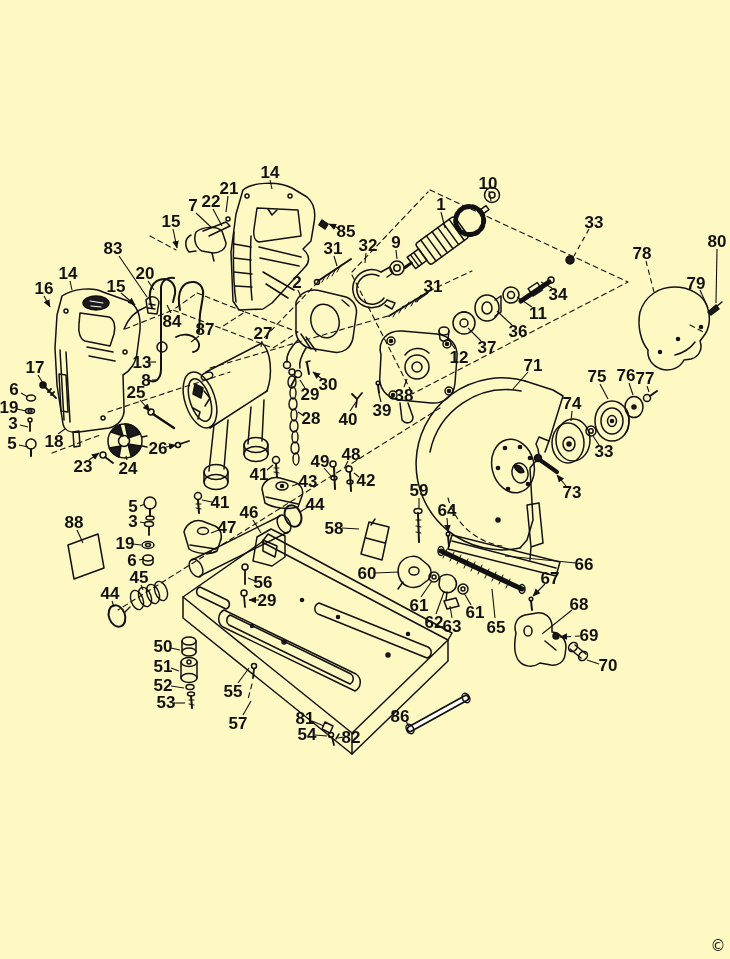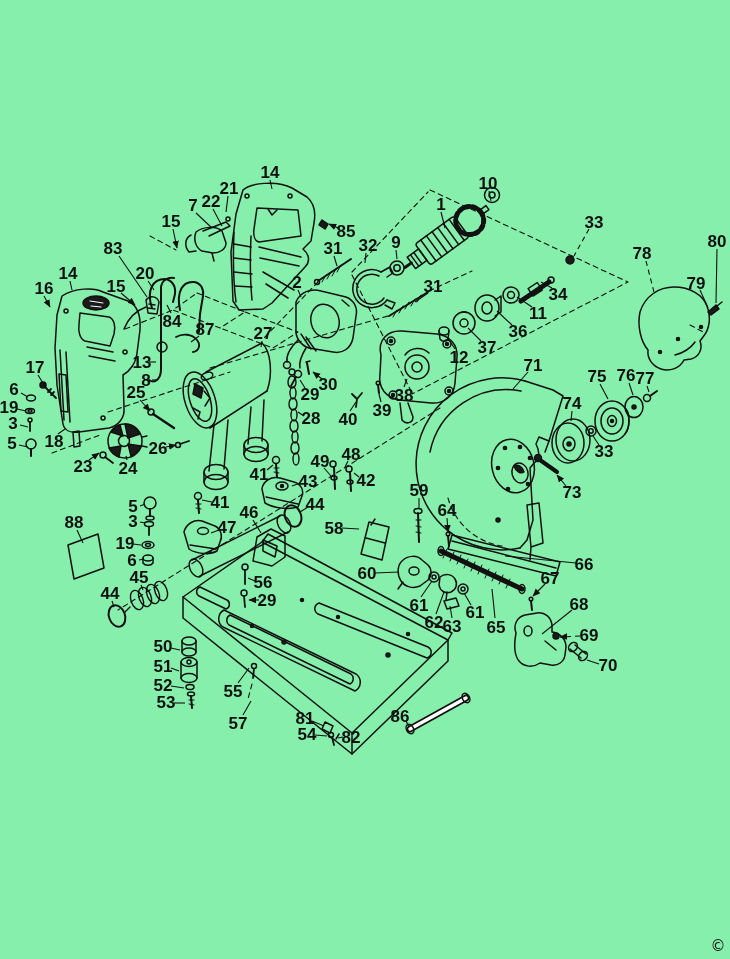--- a/index.html
+++ b/index.html
@@ -1,16 +1,16 @@
 <!DOCTYPE html>
 <html><head>
 <meta charset="utf-8">
 <style>
   html,body{margin:0;padding:0;background:#fff;}
-  .page{width:730px;height:959px;position:relative;background:#86efac;overflow:hidden;
+  .page{width:730px;height:959px;position:relative;background:#fef9c3;overflow:hidden;
         font-family:"Liberation Sans",sans-serif;}
   svg{position:absolute;left:0;top:0;}
   .part-num{font-family:"Liberation Sans","DejaVu Sans",sans-serif;font-weight:bold;
             font-size:17px;fill:#111;text-anchor:middle;}
   .copyright{font-family:"DejaVu Sans",sans-serif;font-size:15px;fill:#111;text-anchor:middle;}
   .leader{stroke:#111;stroke-width:1.1;fill:none;}
   .leader.dashed{stroke-dasharray:5 4;}
 </style>
 </head>
 <body>

